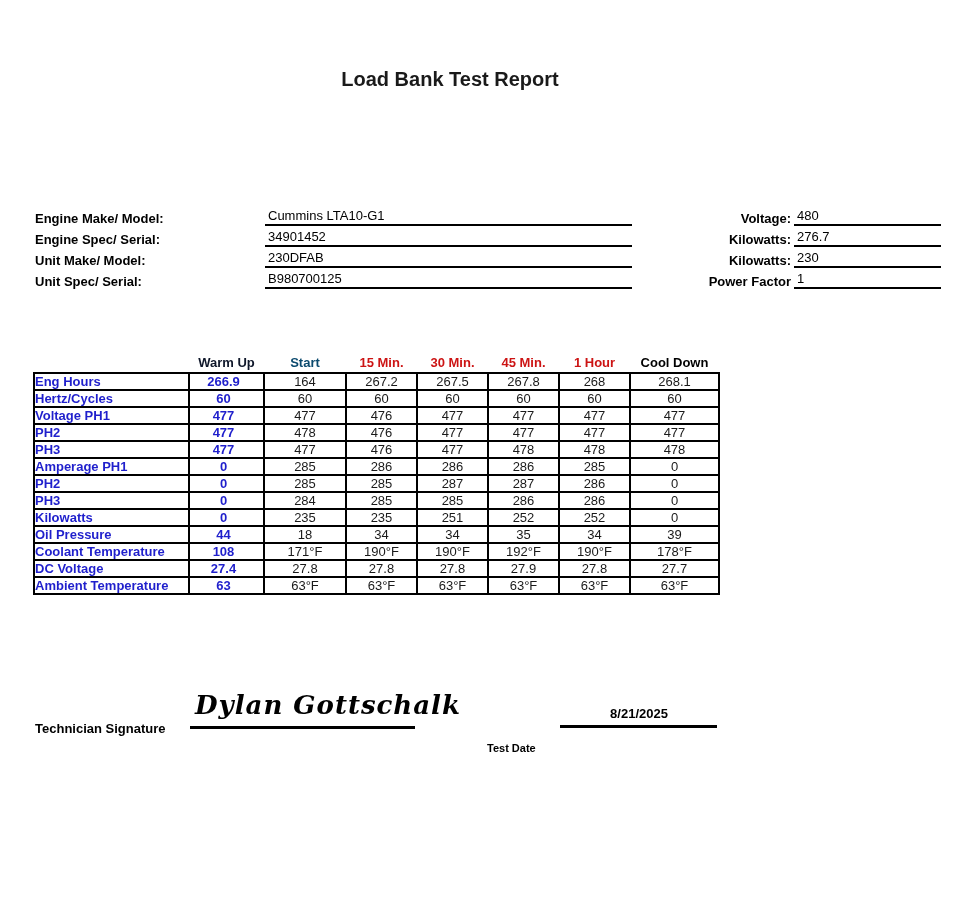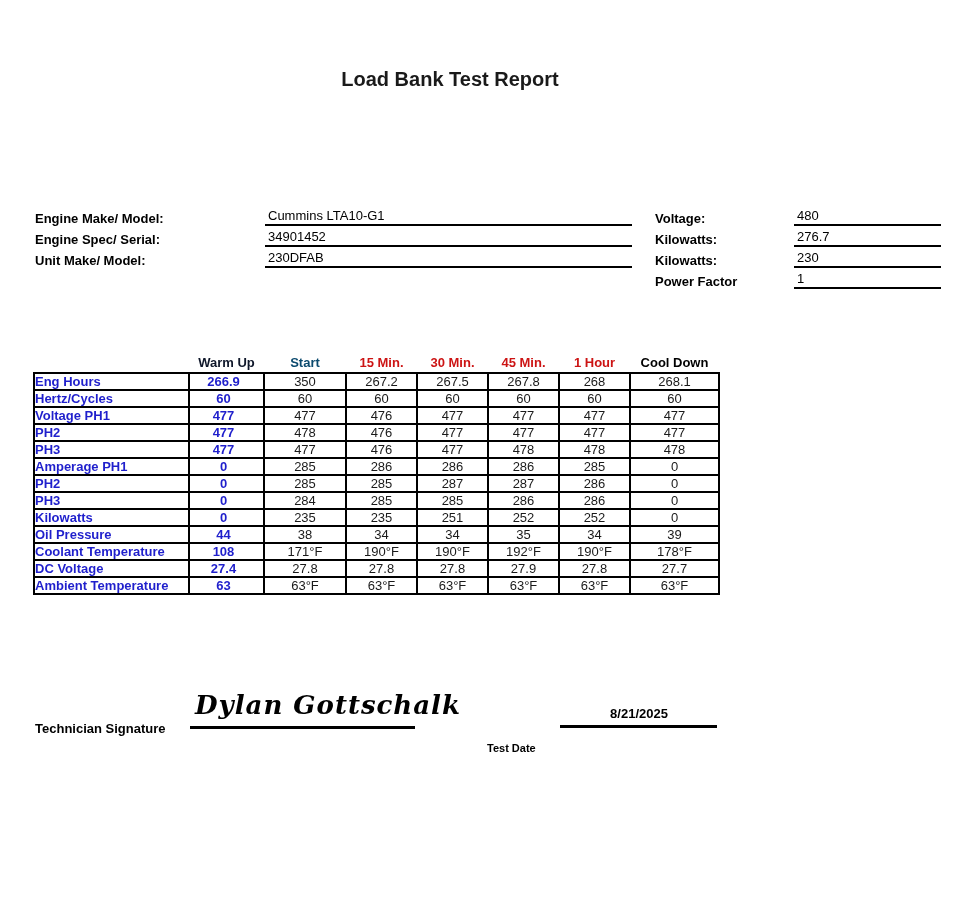--- a/index.html
+++ b/index.html
@@ -23,21 +23,21 @@
     font-weight: bold;
     color: #1a1a1a;
   }
 
   
   .info-left  { position: absolute; left: 35px;  top: 205px; width: 600px; }
   .info-right { position: absolute; left: 655px; top: 205px; width: 290px; }
   .info-row { display: flex; height: 21px; align-items: flex-end; }
   .info-label { font-weight: bold; font-size: 13px; line-height: 15px; }
   .info-left  .info-label { width: 230px; }
-  .info-right .info-label { width: 136px; }
+  .info-right .info-label { width: 136px; text-align: right; }
   .info-value {
     border-bottom: 2px solid #000;
     font-size: 13px; line-height: 15px;
     padding-left: 3px; padding-bottom: 1px;
   }
   .info-left  .info-value { width: 364px; }
   .info-right .info-value { width: 144px; margin-left: 3px; }
 
   
   .results {
@@ -101,20 +101,24 @@
       <span class="info-value">Cummins LTA10-G1</span>
     </div>
     <div class="info-row">
       <span class="info-label">Engine Spec/ Serial:</span>
       <span class="info-value">34901452</span>
     </div>
     <div class="info-row">
       <span class="info-label">Unit Make/ Model:</span>
       <span class="info-value">230DFAB</span>
     </div>
+    <div class="info-row">
+      <span class="info-label">Unit Spec/ Serial:</span>
+      <span class="info-value">B980700125</span>
+    </div>
   </div>
 
   <div class="info-right">
     <div class="info-row">
       <span class="info-label">Voltage:</span>
       <span class="info-value">480</span>
     </div>
     <div class="info-row">
       <span class="info-label">Kilowatts:</span>
       <span class="info-value">276.7</span>
@@ -139,21 +143,21 @@
           <th style="color: rgb(204, 20, 20);">30 Min.</th>
           <th style="color: rgb(204, 20, 20);">45 Min.</th>
           <th style="color: rgb(204, 20, 20);">1 Hour</th>
           <th style="color: rgb(0, 0, 0);">Cool Down</th>
         </tr>
     </thead>
     <tbody id="results-body">
         <tr>
           <td class="c0">Eng Hours</td>
           <td class="c1">266.9</td>
-          <td class="cn">350</td>
+          <td class="cn">164</td>
           <td class="cn">267.2</td>
           <td class="cn">267.5</td>
           <td class="cn">267.8</td>
           <td class="cn">268</td>
           <td class="cn">268.1</td>
         </tr>
         <tr>
           <td class="c0">Hertz/Cycles</td>
           <td class="c1">60</td>
           <td class="cn">60</td>
@@ -229,21 +233,21 @@
           <td class="cn">235</td>
           <td class="cn">235</td>
           <td class="cn">251</td>
           <td class="cn">252</td>
           <td class="cn">252</td>
           <td class="cn">0</td>
         </tr>
         <tr>
           <td class="c0">Oil Pressure</td>
           <td class="c1">44</td>
-          <td class="cn">38</td>
+          <td class="cn">18</td>
           <td class="cn">34</td>
           <td class="cn">34</td>
           <td class="cn">35</td>
           <td class="cn">34</td>
           <td class="cn">39</td>
         </tr>
         <tr>
           <td class="c0">Coolant Temperature</td>
           <td class="c1">108</td>
           <td class="cn">171°F</td>

